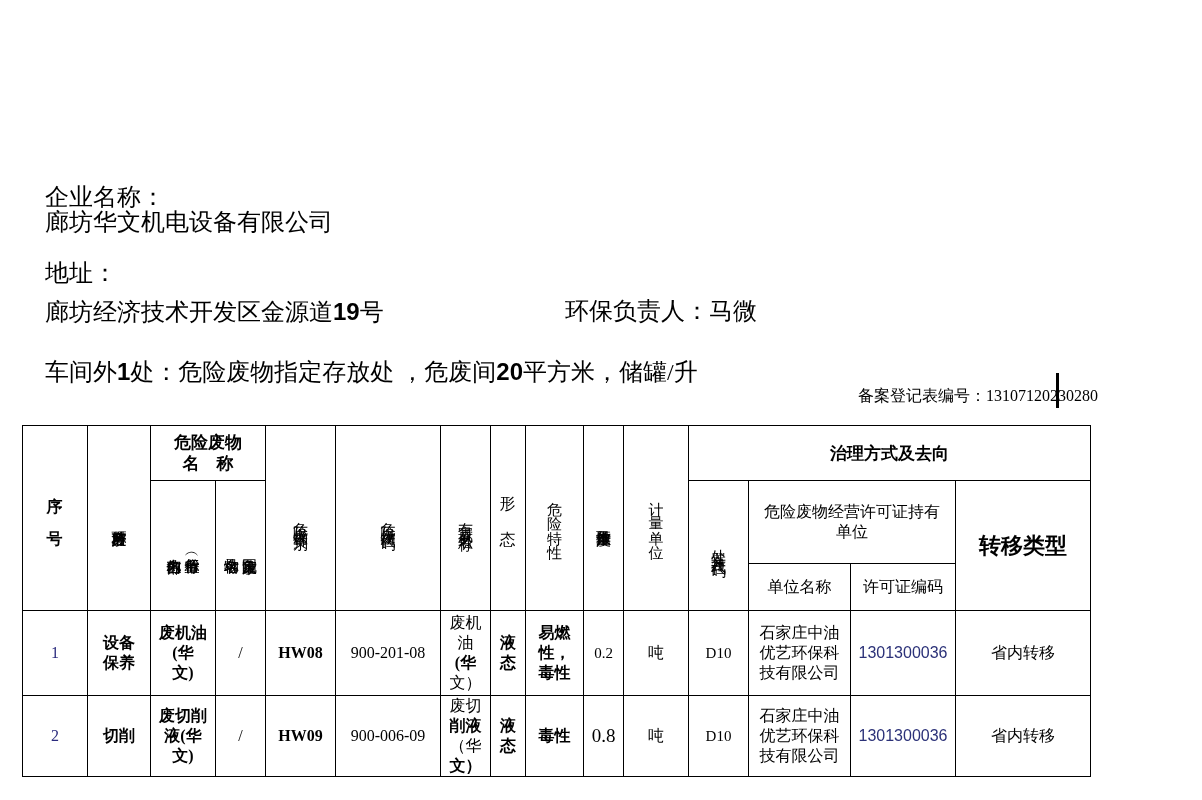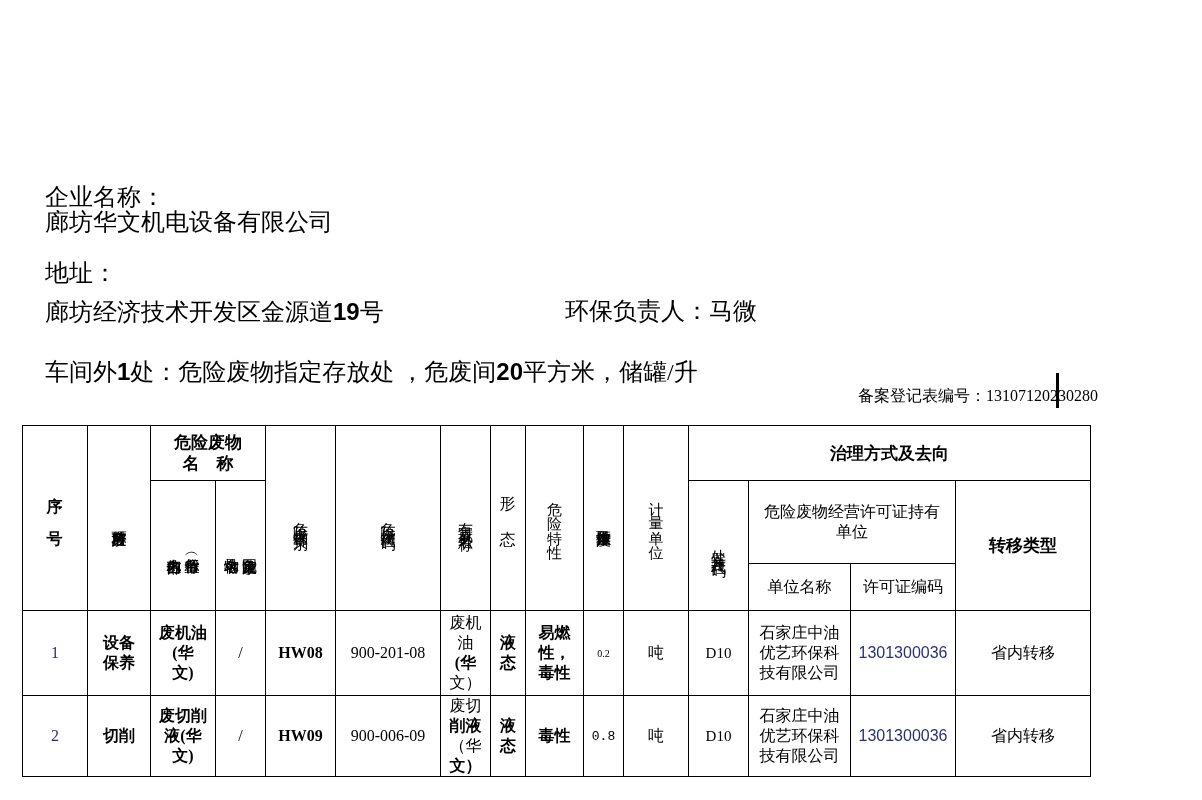--- a/index.html
+++ b/index.html
@@ -106,21 +106,21 @@
     <tr style="height:83px;">
       <td rowspan="2"><span class="v">行业俗称（单
 位内部名称</span></td>
       <td rowspan="2"><span class="v">国家危险废
 物名录名称</span></td>
       <td rowspan="2"><span class="v sp-sm">处置方式代码</span></td>
       <td colspan="2" class="holder">
             <div class="pre hline">危险废物经营许可证持有
 单位</div>
           </td>
-      <td rowspan="2"><span class="b" style="font-size:17px;margin-top:42px;">转移类型</span></td>
+      <td rowspan="2"><span class="b" style="font-size:22px;margin-top:42px;">转移类型</span></td>
     </tr>
 
     <tr style="height:47px;">
       <td><span>单位名称</span></td>
       <td class="left"><span>许可证编码</span></td>
     </tr>
 
     <tr style="height:85px;">
       <td class="serial">1</td>
       <td class="b pre hline">设备
@@ -134,21 +134,21 @@
       <td class="hline">
         <div style="font-weight: normal;">废机</div>
         <div style="font-weight: normal;">油</div>
         <div style="font-weight: bold;">(华</div>
         <div style="font-weight: normal;">文）</div>
       </td>
       <td class="b pre hline">液
 态</td>
       <td class="b pre hline">易燃性，
 毒性</td>
-      <td style="font-size:10px;">0.2</td>
+      <td style="font-size:15px;">0.2</td>
       <td>吨</td>
       <td style="font-size:15px;">D10</td>
       <td class="company-cell pre">石家庄中油
 优艺环保科
 技有限公司</td>
       <td class="license">1301300036</td>
       <td>省内转移</td>
     </tr>
 
     <tr style="height:80px;">
@@ -162,21 +162,21 @@
       <td>900-006-09</td>
       <td class="hline">
         <div style="font-weight: normal;">废切</div>
         <div style="font-weight: bold;">削液</div>
         <div style="font-weight: normal;">（华</div>
         <div style="font-weight: bold;">文）</div>
       </td>
       <td class="b pre hline">液
 态</td>
       <td class="b pre hline">毒性</td>
-      <td style="font-size:13px;font-family:Liberation Mono, monospace;">0.8</td>
+      <td style="font-size:19px;">0.8</td>
       <td>吨</td>
       <td style="font-size:15px;">D10</td>
       <td class="company-cell pre">石家庄中油
 优艺环保科
 技有限公司</td>
       <td class="license">1301300036</td>
       <td>省内转移</td>
     </tr>
   </tbody>
     </table>

